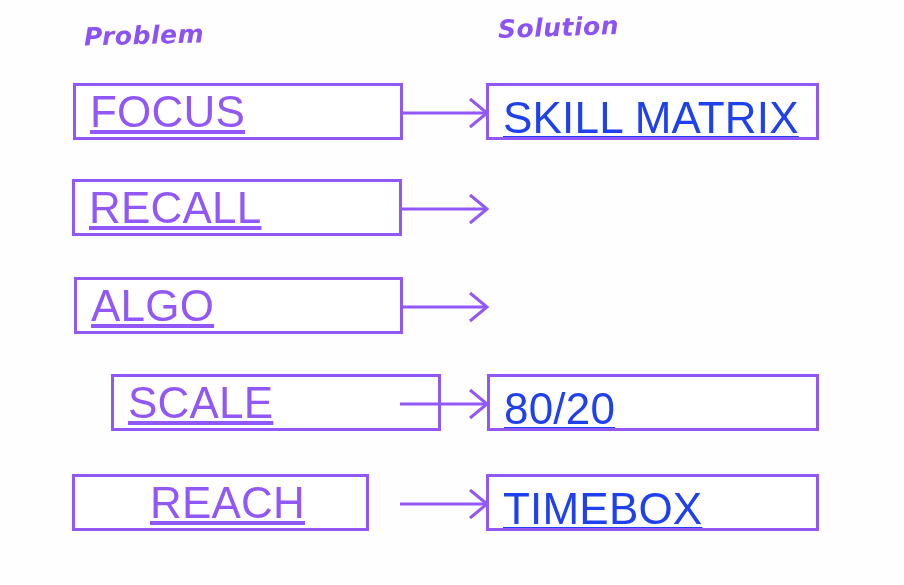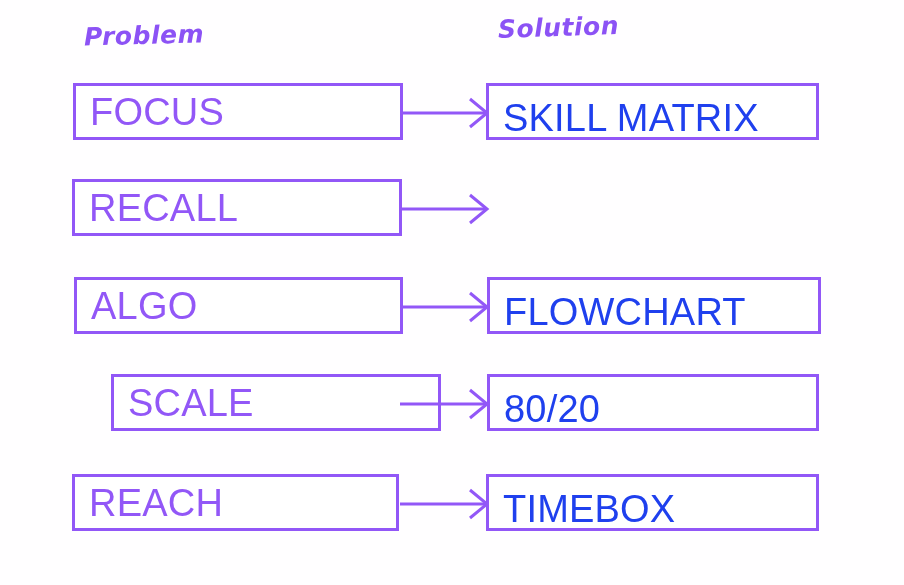--- a/index.html
+++ b/index.html
@@ -44,25 +44,26 @@
     box-sizing: border-box;
     border: 3px solid #9257f7;
     background: #ffffff;
     height: 57px;
     display: flex;
     align-items: center;
     overflow: hidden;
   }
   .node-label {
     font-family: "Liberation Sans", sans-serif;
-    font-size: 38px;
+    font-size: 44px;
     line-height: 38px;
     font-weight: 400;
     letter-spacing: 0.2px;
     white-space: nowrap;
+    text-decoration: underline;
   }
 
   .problem-node {
     left: 73px;
     width: 330px;
   }
   .problem-node .node-label {
     color: #9257f7;
     padding-left: 14px;
   }
@@ -91,21 +92,21 @@
   #row-0 { top: 83px; }
   #row-1 { top: 179px; }
   #row-2 { top: 277px; padding-left: 24px; }
   #row-3 { top: 374px; }
   #row-4 { top: 474px; }
 
   
   #row-1 .problem-node { left: 72px; width: 330px; }
   #row-2 .problem-node { left: 74px; width: 329px; }
   #row-3 .problem-node { left: 73px; width: 330px; margin-left: 38px; }
-  #row-4 .problem-node { left: 72px; width: 327px; }
+  #row-4 .problem-node { left: 72px; width: 297px; justify-content: center; }
 
   #row-1 .solution-node { left: 486px; width: 335px; }
   #row-2 .solution-node { left: 487px; width: 334px; }
   #row-3 .solution-node { left: 487px; width: 332px; }
   #row-4 .solution-node { left: 486px; width: 333px; }
 </style>
 </head>
 <body>
 
 <div id="canvas">
@@ -138,23 +139,20 @@
   </div>
 
   <div class="row" id="row-2">
     <div class="node problem-node">
       <span class="node-label">ALGO</span>
     </div>
     <svg class="connector" viewBox="0 0 92 60">
       <line x1="0" y1="30" x2="86" y2="30" stroke="#9257f7" stroke-width="3"></line>
       <polyline points="70,16 87,30 70,44" fill="none" stroke="#9257f7" stroke-width="3"></polyline>
     </svg>
-    <div class="node solution-node">
-      <span class="node-label">FLOWCHART</span>
-    </div>
   </div>
 
   <div class="row" id="row-3">
     <div class="node problem-node">
       <span class="node-label">SCALE</span>
     </div>
     <svg class="connector" viewBox="0 0 92 60">
       <line x1="0" y1="30" x2="86" y2="30" stroke="#9257f7" stroke-width="3"></line>
       <polyline points="70,16 87,30 70,44" fill="none" stroke="#9257f7" stroke-width="3"></polyline>
     </svg>

